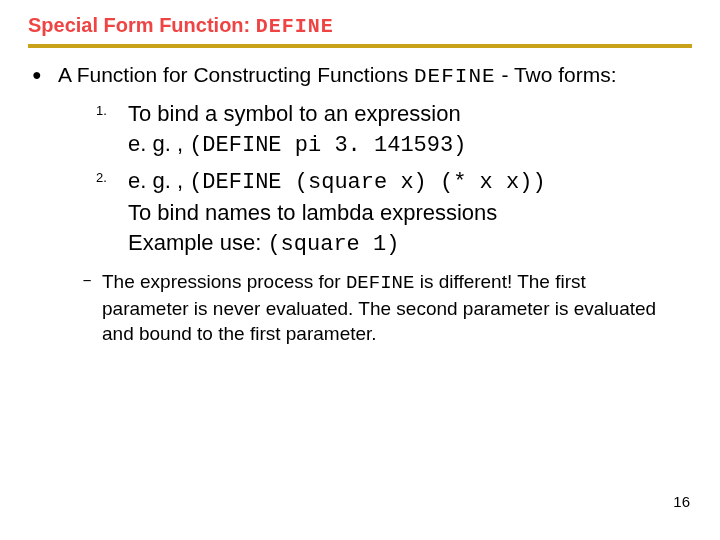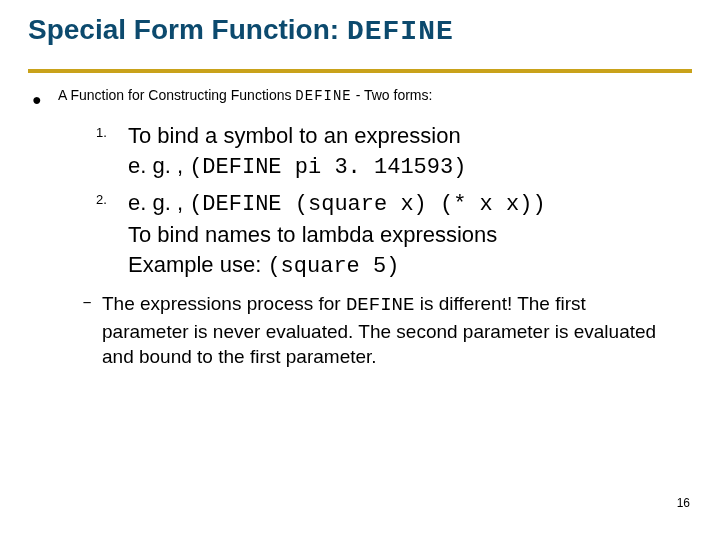--- a/index.html
+++ b/index.html
@@ -1,37 +1,37 @@
 <!DOCTYPE html>
 <html><head>
 <meta charset="utf-8">
 <style>
   * { margin: 0; padding: 0; box-sizing: border-box; }
   html, body { width: 720px; height: 540px; background: #fff; font-family: Arial, Helvetica, sans-serif; color: #000; }
   .slide { position: relative; width: 720px; height: 540px; padding: 14px 28px 0 28px; }
   .title {
-    font-size: 28px; font-weight: bold; color: #0c4a6e;
-    padding-bottom: 22px;
+    font-size: 20px; font-weight: bold; color: #ef4444;
+    padding-bottom: 6px;
     border-bottom: 4px solid #c9a21a;
     margin-bottom: 14px;
   }
   .title .mono { font-family: "Courier New", Courier, monospace; font-weight: bold; letter-spacing: 1px; }
   .bullet-row { display: flex; align-items: flex-start; margin-left: 4px; }
   .dot { width: 26px; flex: 0 0 26px; font-size: 16px; line-height: 26px; }
-  .lead { font-size: 14px; line-height: 1.28; }
+  .lead { font-size: 21px; line-height: 1.28; }
   .lead .mono { font-family: "Courier New", Courier, monospace; letter-spacing: 1px; }
   .ol { margin: 8px 0 6px 66px; }
   .li { display: flex; align-items: flex-start; margin-bottom: 6px; }
   .num { width: 34px; flex: 0 0 34px; font-size: 13px; line-height: 24px; text-align: left; padding-left: 2px;}
   .body { font-size: 22px; line-height: 1.35; }
   .mono { font-family: Liberation Mono, monospace; }
   .sub { margin: 10px 0 0 44px; display: flex; align-items: flex-start; }
   .dash { width: 30px; flex: 0 0 30px; font-family: "Courier New", Courier, monospace; font-size: 17px; line-height: 24px; text-align:center;}
   .subtext { font-size: 19px; line-height: 1.32; padding-right: 20px;}
-  .pagenum { position: absolute; right: 30px; bottom: 30px; font-size: 12px; color: #000; }
+  .pagenum { position: absolute; right: 30px; bottom: 30px; font-size: 15px; color: #000; }
 </style>
 </head>
 <body>
 
 <div class="slide">
 
   <div class="title">
     <span>Special Form Function: </span><span class="mono">DEFINE</span>
   </div>
 
@@ -48,21 +48,21 @@
       <div class="body">
         <div>To bind a symbol to an expression</div>
         <div><span>e. g. , </span><span class="mono">(DEFINE pi 3. 141593)</span></div>
       </div>
     </div>
     <div class="li">
       <div class="num">2.</div>
       <div class="body">
         <div><span>e. g. , </span><span class="mono">(DEFINE (square x) (* x x))</span></div>
         <div>To bind names to lambda expressions</div>
-        <div><span>Example use: </span><span class="mono">(square 5)</span></div>
+        <div><span>Example use: </span><span class="mono">(square 1)</span></div>
       </div>
     </div>
   </div>
 
   <div class="sub">
     <div class="dash">–</div>
     <div class="subtext">
       <span>The expressions process for </span><span class="mono">DEFINE</span><span> is different! The first parameter is never evaluated. The second parameter is evaluated and bound to the first parameter.</span>
     </div>
   </div>

